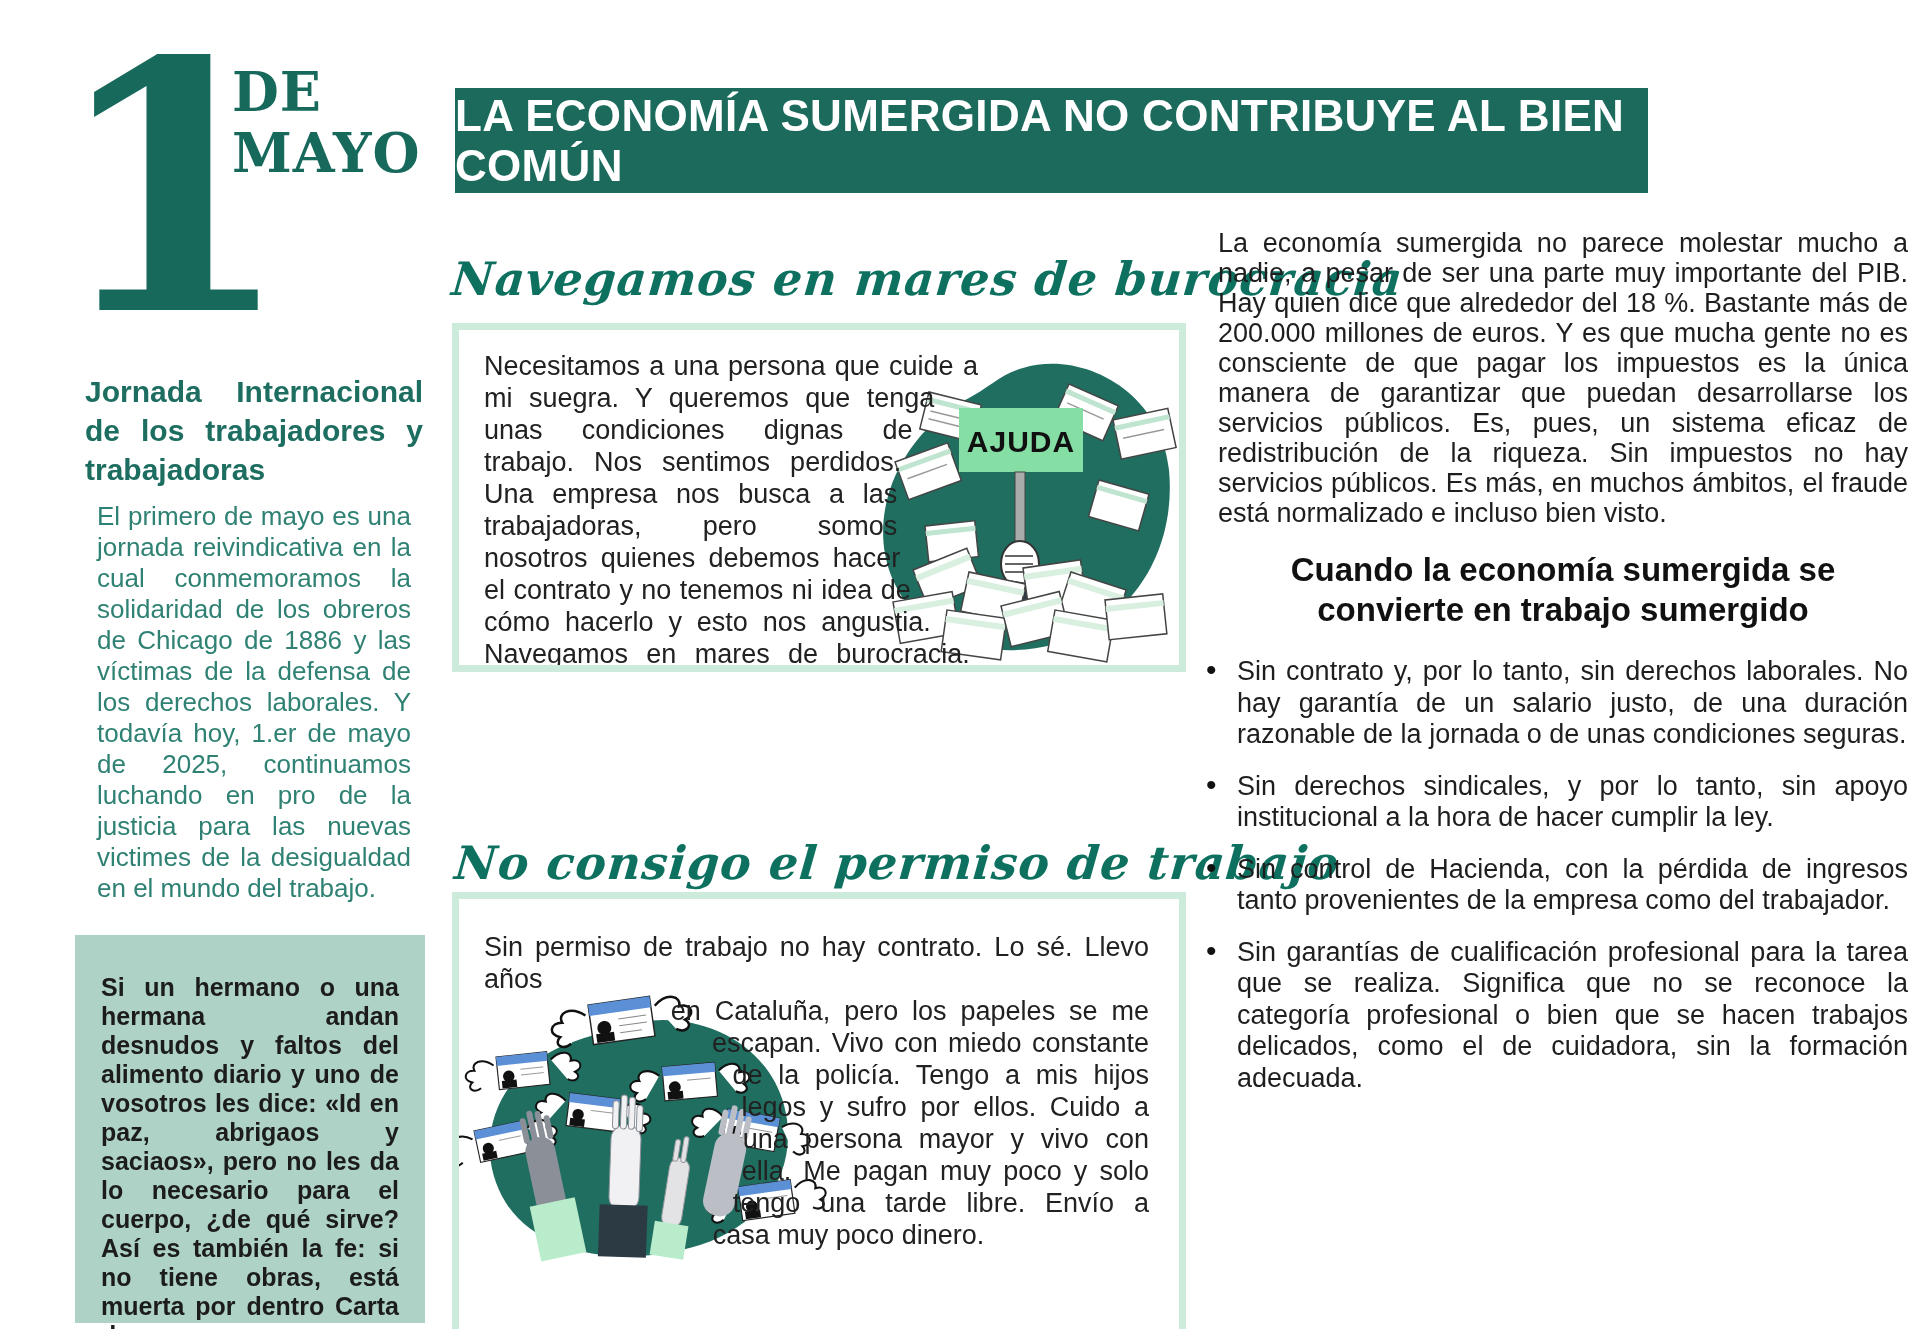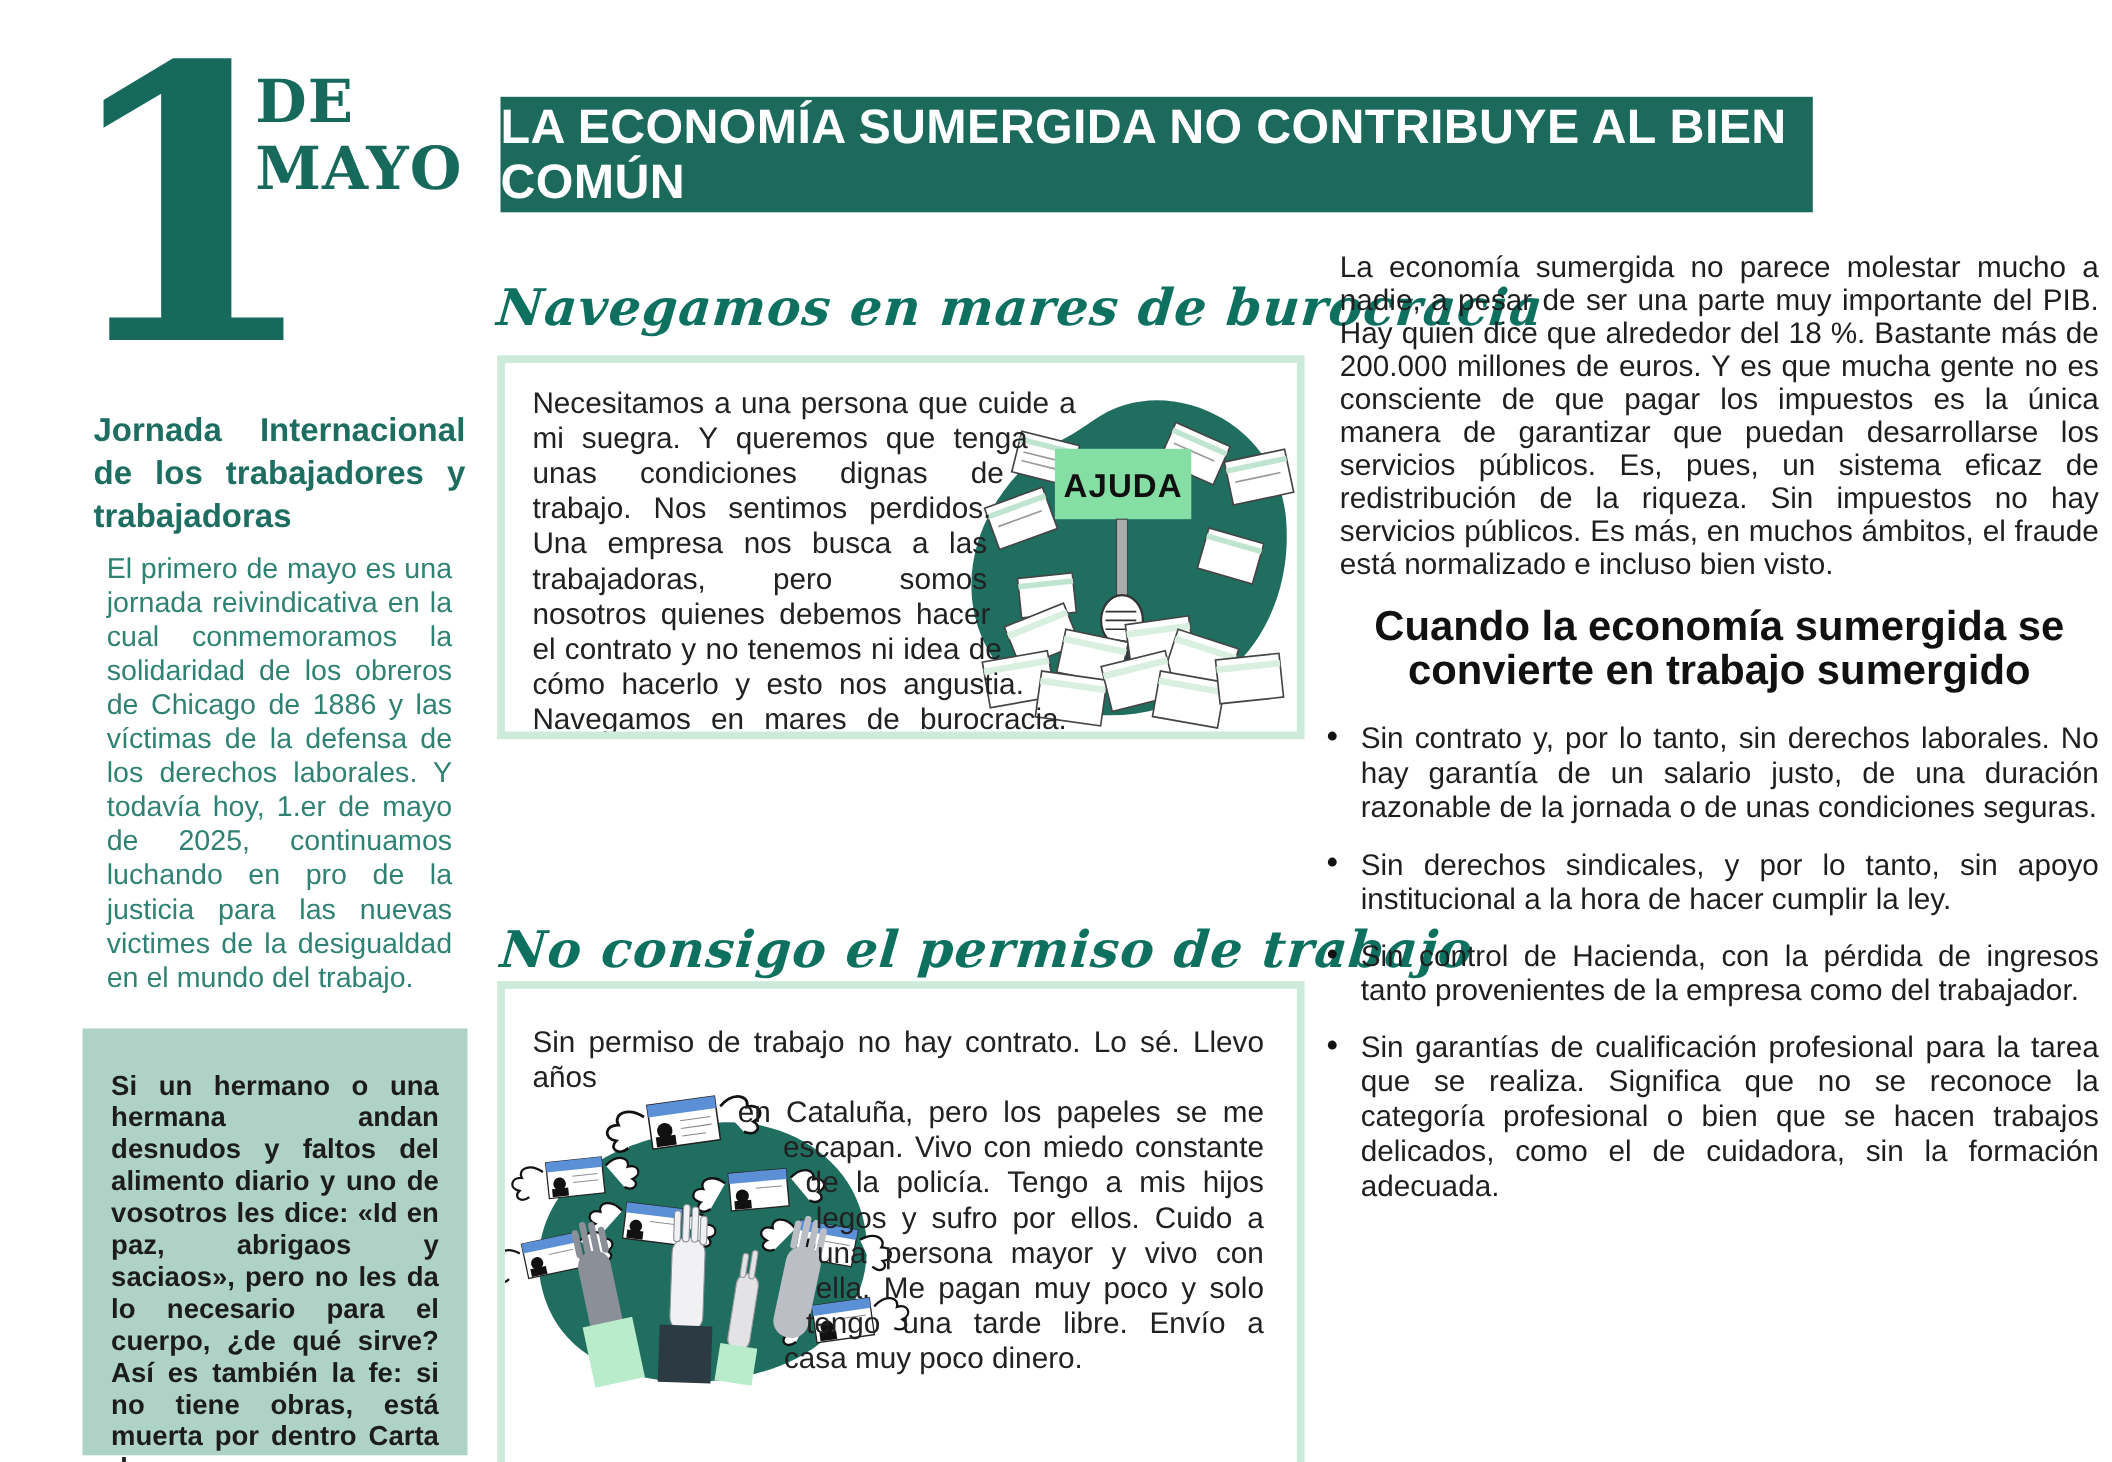--- a/index.html
+++ b/index.html
@@ -68,21 +68,21 @@
     shape-outside:ellipse(48% 50% at 40% 56%);
   }
   .illus-left svg,.illus-right svg{overflow:visible;display:block;}
   
   .right-col{position:absolute;left:1218px;top:228px;width:690px;}
   .right-col .intro{
     margin:0 0 22px 0;font-size:27px;line-height:30px;color:#1E1E1E;
     text-align:justify;
   }
   .right-col h3{
-    margin:0 0 26px 0;font-size:38px;line-height:40px;font-weight:700;
+    margin:0 0 26px 0;font-size:33px;line-height:40px;font-weight:700;
     color:#111111;text-align:center;
   }
   .right-col ul{margin:0;padding:0 0 0 19px;list-style:none;}
   .right-col li{
     position:relative;margin:0 0 20px 0;font-size:27px;line-height:31.5px;
     color:#1E1E1E;text-align:justify;
   }
   .right-col li::before{
     content:"\2022";position:absolute;left:-31px;top:-2px;font-size:30px;
     color:#111;

